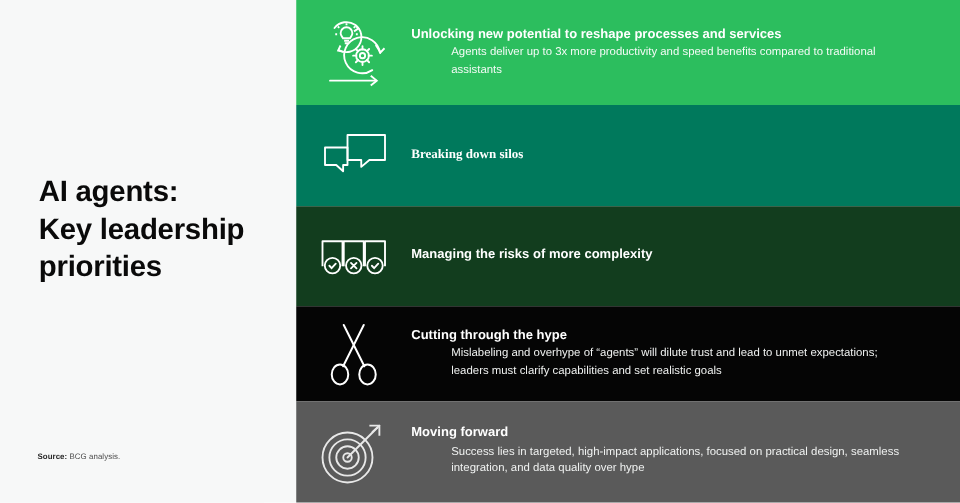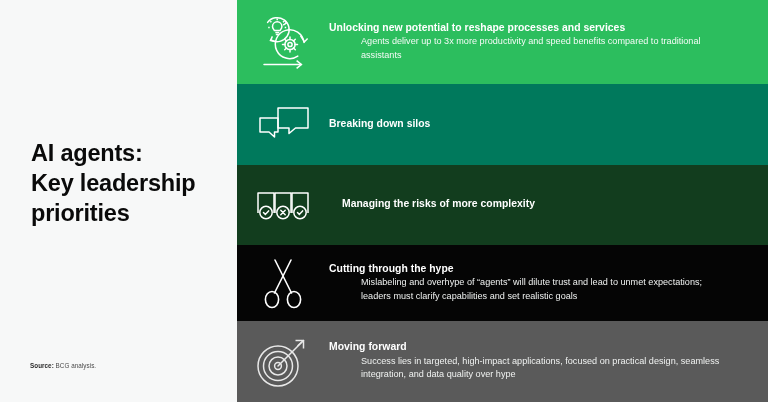--- a/index.html
+++ b/index.html
@@ -42,22 +42,22 @@
   .row-text { flex:1 1 auto; padding-right:34px; }
   .row-head {
     font-size:10.4px; font-weight:bold; color:#ffffff;
     letter-spacing:0.02px; margin-bottom:2.5px;
   }
   .row-body {
     font-size:9.1px; color:#f0f2f1; line-height:1.47;
     letter-spacing:0.01px; max-width:382px;margin-left:32px;
   }
   .row.r1 { top:0;   height:84px;  background:#2CBE5E; }
-  .row.r2 { top:84px;  height:81px; background:#00795C; }
-  .row.r3 { top:165px; height:80px; background:#123D1E;gap:13px; }
+  .row.r2 { top:84px;  height:81px; background:#00795C;font-family:Liberation Serif, serif; }
+  .row.r3 { top:165px; height:80px; background:#123D1E; }
   .row.r4 { top:245px; height:76px; background:#050505; }
   .row.r5 { top:321px; height:81px; background:#5A5A5A; }
   .row.r1 .row-body { color:#f4fbf6; }
 </style>
 </head>
 <body>
 
 <div id="slide">
 
   <div class="left-col">

